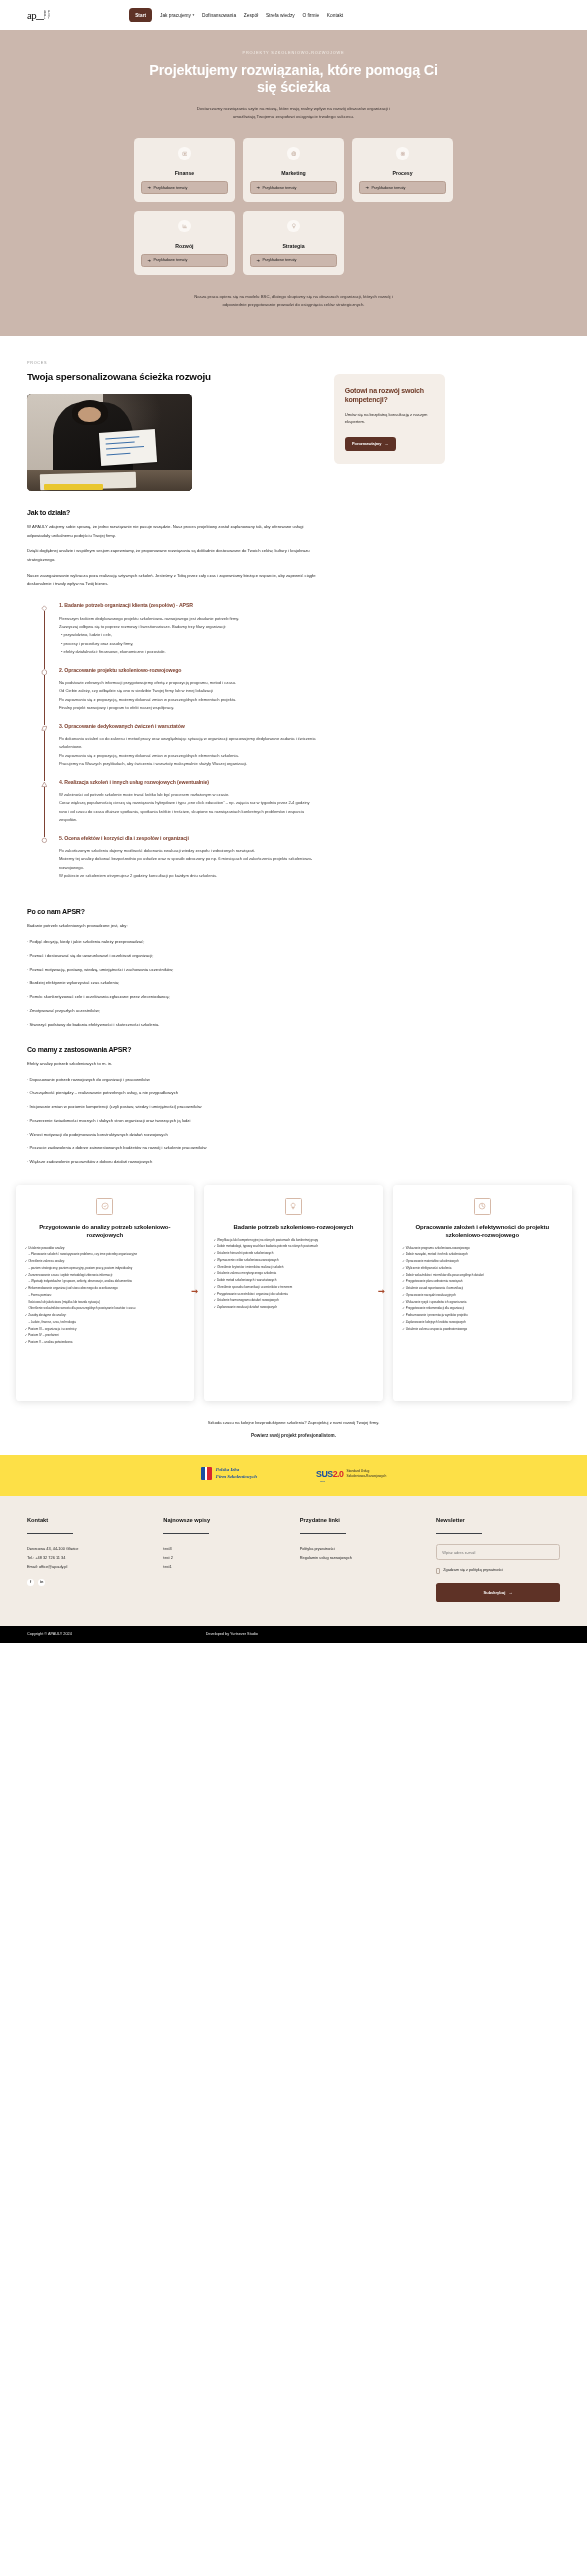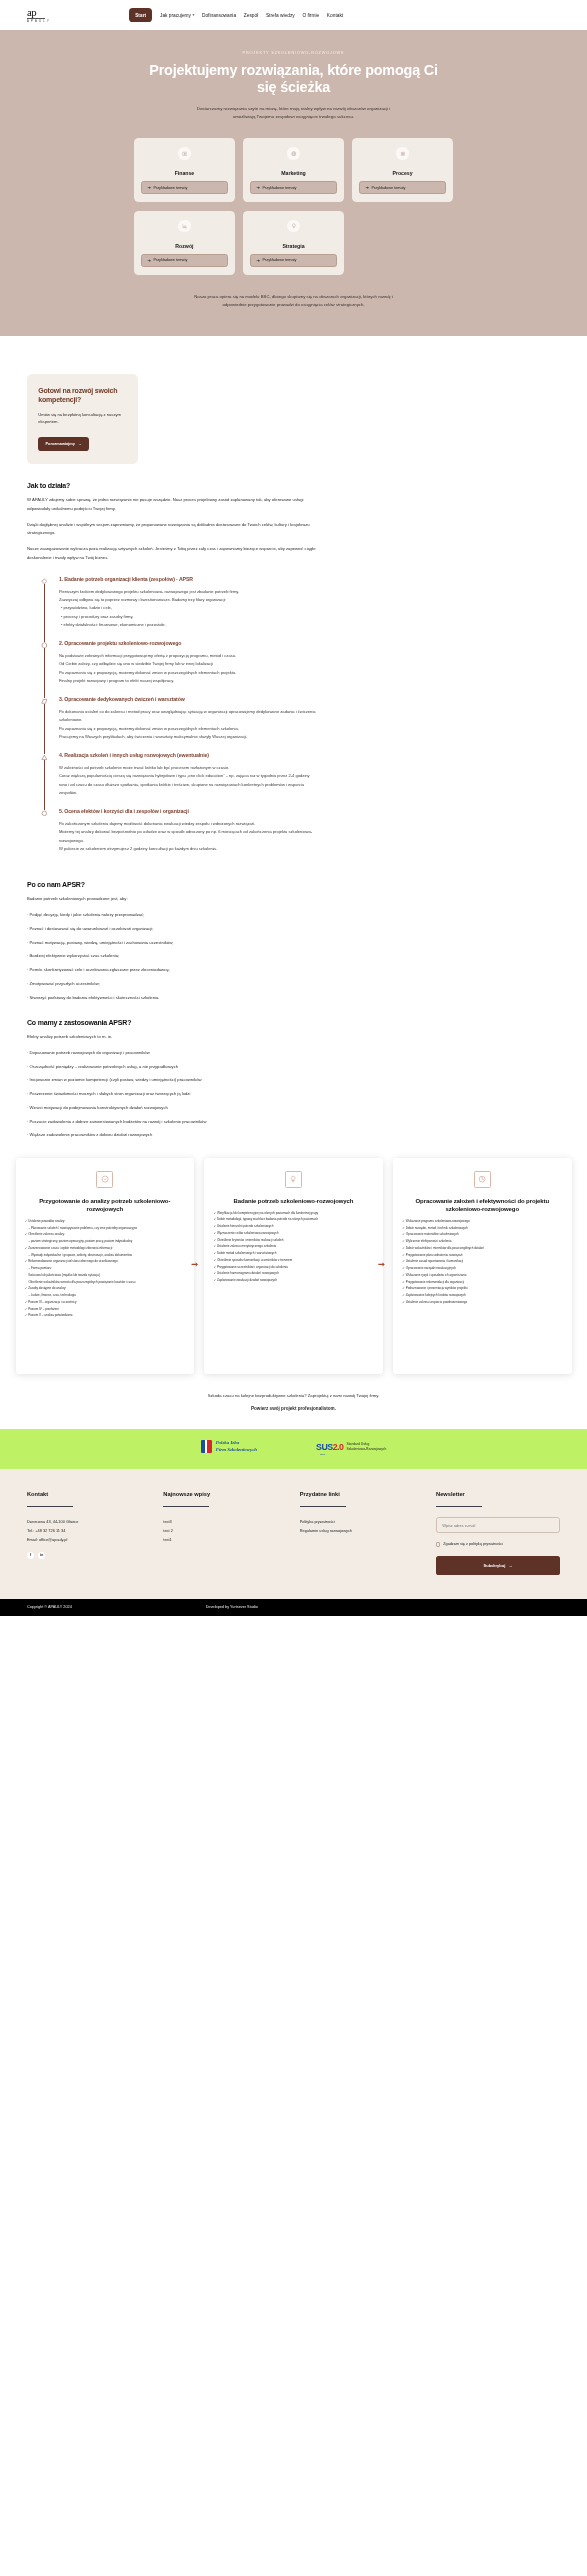--- a/index.html
+++ b/index.html
@@ -14,21 +14,21 @@
 
   
   .site-header {
     height: 30px;
     background: #ffffff;
     display: flex;
     align-items: center;
     padding: 0 0 0 27px;
     position: relative;
   }
-  .logo-block { display: flex; flex-direction: column; align-items: flex-start; width: 27px; }
+  .logo-block { display: flex; align-items: flex-end; width: 27px; }
   .logo-mark {
     font-family: "Liberation Serif", serif;
     font-size: 10.8px;
     line-height: 10.3px;
     letter-spacing: -0.5px;
     color: #111;
   }
   .logo-rule { width: 17.5px; height: 0.5px; background: #555; margin: 1px 0 1px; }
   .logo-word {
     font-size: 2.7px;
@@ -338,21 +338,21 @@
   }
   .closing.bold { font-weight: bold; font-size: 4.6px; margin-top: 8.2px; margin-bottom: 17.5px; }
 
   
   .partners {
     display: flex;
     justify-content: center;
     gap: 59px;
     align-items: center;
     padding: 11.3px 0 15.5px;
-    background: #bef264;
+    background: #fde047;
   }
   .pifs { display: flex; align-items: center; gap: 3.6px; }
   .pifs-book { width: 11.3px; height: 13.4px; position: relative; }
   .pifs-book .l { position:absolute; left:0; top:0; width:5.2px; height:13.4px; background:#1b4fa0; border-radius:1px 0 0 1px;}
   .pifs-book .r { position:absolute; right:0; top:0; width:5.2px; height:13.4px; background:#d7262f; border-radius:0 1px 1px 0;}
   .pifs-book .m { position:absolute; left:4.6px; top:0.5px; width:2.1px; height:12.4px; background:#fff;}
   .pifs-text { font-family: "Liberation Serif", serif; font-style: italic; color:#1b4fa0; font-size: 4.9px; line-height: 1.38; font-weight: bold;}
   .sus { display: flex; align-items: center; gap: 3.1px; }
   .sus-badge { position: relative; display: flex; align-items: baseline; }
   .sus-sus { font-weight: bold; color: #1b4fa0; font-size: 8.8px; letter-spacing: -0.5px; font-family: "Liberation Sans", sans-serif; }
@@ -519,20 +519,40 @@
       </div>
     </div>
     <div class="spacer"></div>
   </div>
 
   <p class="hero-note">Nasza praca opiera się na modelu BSC, dlatego skupiamy się na obszarach organizacji, których rozwój i odpowiednie przygotowanie prowadzi do osiągnięcia celów strategicznych.</p>
 </section>
 
 <section class="section">
   <div class="proces-wrap">
+    <div class="proces-left">
+      <div class="eyebrow">PROCES</div>
+      <h2 class="h2">Twoja spersonalizowana ścieżka rozwoju</h2>
+      <div class="photo">
+        <div class="p-bg"></div>
+        <div class="p-wall"></div>
+        <div class="p-person"></div>
+        <div class="p-hair"></div>
+        <div class="p-face"></div>
+        <div class="p-paper">
+            <i style="top:18%;width:62%"></i>
+            <i style="top:34%;width:52%"></i>
+            <i style="top:50%;width:68%"></i>
+            <i style="top:66%;width:44%"></i>
+          </div>
+        <div class="p-desk"></div>
+        <div class="p-book"></div>
+        <div class="p-yellow"></div>
+      </div>
+    </div>
     <aside class="cta-card">
       <div class="cta-title">Gotowi na rozwój swoich kompetencji?</div>
       <div class="cta-text">Umów się na bezpłatną konsultację z naszym ekspertem.</div>
       <div class="cta-btn">
         <span>Porozmawiajmy</span>
         <span>→</span>
       </div>
     </aside>
   </div>
 

